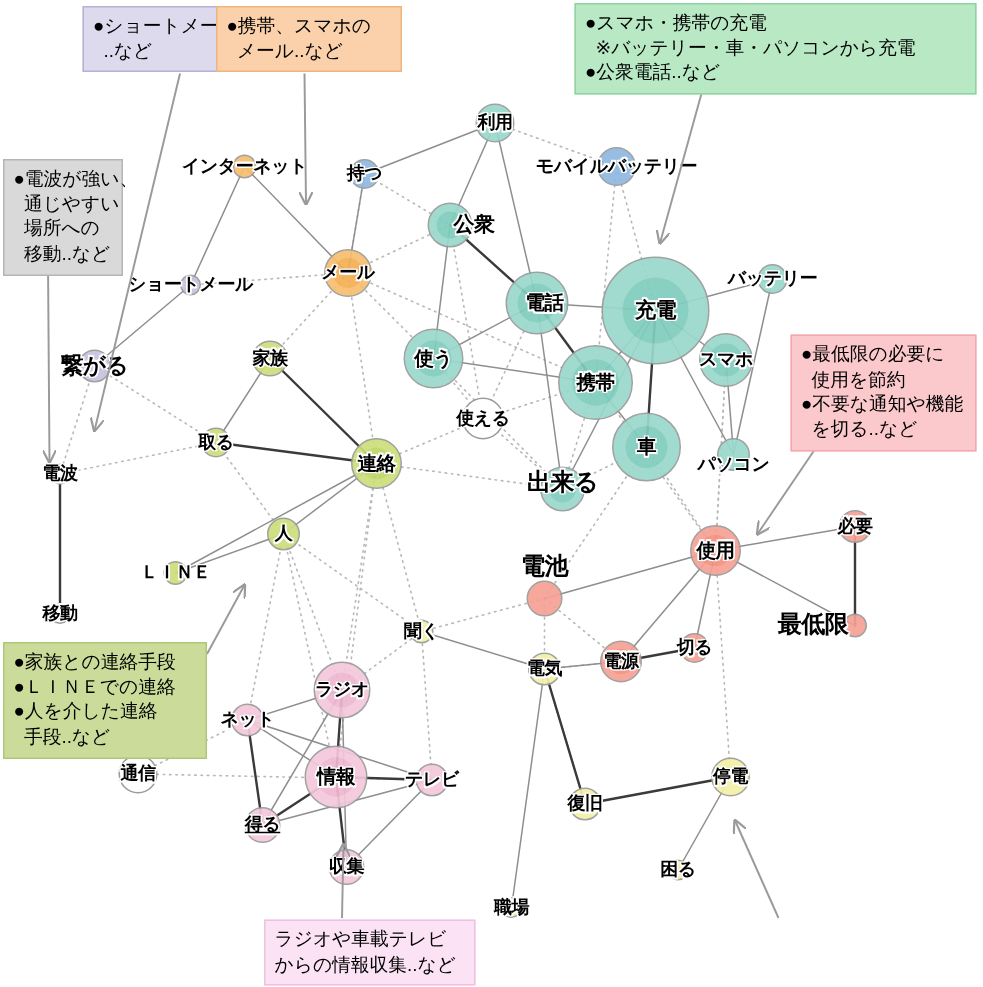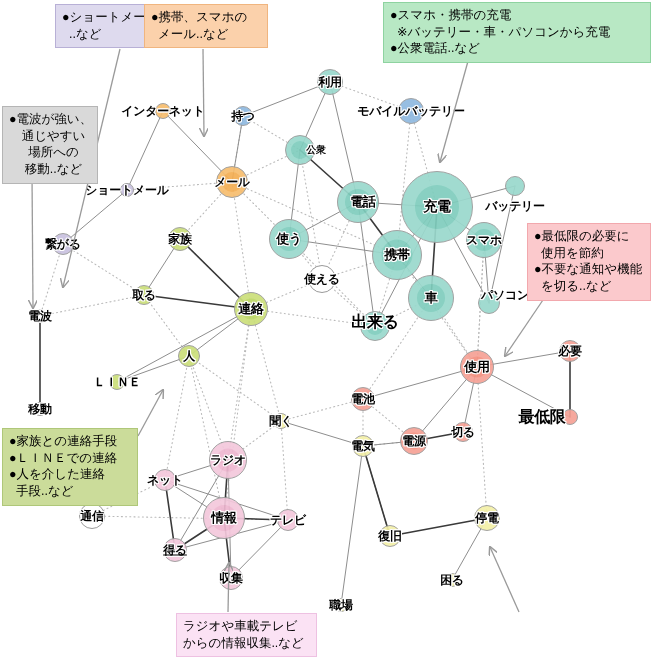--- a/index.html
+++ b/index.html
@@ -182,65 +182,65 @@
   <div id="node-layer">
       <div class="node" title="インターネット" style="left: 163px; top: 111px; width: 16px; height: 16px; background: rgb(247, 189, 110); border: 1px solid rgb(154, 154, 154); opacity: 0.92;"></div>
       <div class="node-label" style="left: 163px; top: 111px; font-size: 12px;">インターネット</div>
       <div class="node" title="メール" style="left: 232px; top: 182px; width: 32px; height: 32px; background: rgb(247, 189, 110); border: 1px solid rgb(154, 154, 154); opacity: 0.92;">
         <div class="core" style="width: 20px; height: 20px; background: rgb(244, 174, 83);"></div>
       </div>
       <div class="node-label" style="left: 232px; top: 182px; font-size: 12px;">メール</div>
       <div class="node" title="ショートメール" style="left: 127px; top: 190px; width: 14px; height: 14px; background: rgb(201, 194, 224); border: 1px solid rgb(154, 154, 154); opacity: 0.92;"></div>
       <div class="node-label" style="left: 127px; top: 190px; font-size: 12px;">ショートメール</div>
       <div class="node" title="繋がる" style="left: 63px; top: 244px; width: 22px; height: 22px; background: rgb(201, 194, 224); border: 1px solid rgb(154, 154, 154); opacity: 0.92;"></div>
-      <div class="node-label" style="left: 63px; top: 244px; font-size: 12px;">繋がる</div>
+      <div class="node-label" style="left: 63px; top: 244px; font-size: 15px;">繋がる</div>
       <div class="node" title="電波" style="left: 40px; top: 316px; width: 14px; height: 14px; background: rgb(255, 255, 255); border: 1px solid rgb(154, 154, 154); opacity: 1;"></div>
       <div class="node-label" style="left: 40px; top: 316px; font-size: 12px;">電波</div>
       <div class="node" title="移動" style="left: 40px; top: 409px; width: 14px; height: 14px; background: rgb(255, 255, 255); border: 1px solid rgb(154, 154, 154); opacity: 1;"></div>
       <div class="node-label" style="left: 40px; top: 409px; font-size: 12px;">移動</div>
       <div class="node" title="通信" style="left: 92px; top: 516px; width: 26px; height: 26px; background: rgb(255, 255, 255); border: 1px solid rgb(154, 154, 154); opacity: 1;"></div>
       <div class="node-label" style="left: 92px; top: 516px; font-size: 12px;">通信</div>
       <div class="node" title="持つ" style="left: 243px; top: 116px; width: 20px; height: 20px; background: rgb(143, 185, 224); border: 1px solid rgb(154, 154, 154); opacity: 0.92;"></div>
       <div class="node-label" style="left: 243px; top: 116px; font-size: 12px;">持つ</div>
       <div class="node" title="モバイルバッテリー" style="left: 411px; top: 111px; width: 26px; height: 26px; background: rgb(143, 185, 224); border: 1px solid rgb(154, 154, 154); opacity: 0.92;"></div>
       <div class="node-label" style="left: 411px; top: 111px; font-size: 12px;">モバイルバッテリー</div>
       <div class="node" title="利用" style="left: 330px; top: 82px; width: 26px; height: 26px; background: rgb(154, 217, 205); border: 1px solid rgb(154, 154, 154); opacity: 0.92;"></div>
       <div class="node-label" style="left: 330px; top: 82px; font-size: 12px;">利用</div>
       <div class="node" title="公衆" style="left: 300px; top: 150px; width: 30px; height: 30px; background: rgb(154, 217, 205); border: 1px solid rgb(154, 154, 154); opacity: 0.92;">
         <div class="core" style="width: 18px; height: 18px; background: rgb(127, 205, 189);"></div>
       </div>
-      <div class="node-label" style="left: 300px; top: 150px; font-size: 10px; padding-left: 32px;">公衆</div>
+      <div class="node-label" style="left: 300px; top: 150px; font-size: 14px; padding-left: 32px;">公衆</div>
       <div class="node" title="電話" style="left: 358px; top: 202px; width: 42px; height: 42px; background: rgb(154, 217, 205); border: 1px solid rgb(154, 154, 154); opacity: 0.92;">
         <div class="core" style="width: 26px; height: 26px; background: rgb(127, 205, 189);"></div>
       </div>
       <div class="node-label" style="left: 363px; top: 202px; font-size: 13px;">電話</div>
       <div class="node" title="充電" style="left: 437px; top: 207px; width: 72px; height: 72px; background: rgb(154, 217, 205); border: 1px solid rgb(154, 154, 154); opacity: 0.92;">
         <div class="core" style="width: 44px; height: 44px; background: rgb(127, 205, 189);"></div>
       </div>
       <div class="node-label" style="left: 437px; top: 207px; font-size: 14px;">充電</div>
       <div class="node" title="バッテリー" style="left: 515px; top: 186px; width: 20px; height: 20px; background: rgb(154, 217, 205); border: 1px solid rgb(154, 154, 154); opacity: 0.92;"></div>
-      <div class="node-label" style="left: 515px; top: 186px; font-size: 12px; margin-top: 20px;">バッテリー</div>
+      <div class="node-label" style="left: 515px; top: 186px; font-size: 12px;">バッテリー</div>
       <div class="node" title="スマホ" style="left: 484px; top: 240px; width: 36px; height: 36px; background: rgb(154, 217, 205); border: 1px solid rgb(154, 154, 154); opacity: 0.92;">
         <div class="core" style="width: 22px; height: 22px; background: rgb(127, 205, 189);"></div>
       </div>
       <div class="node-label" style="left: 484px; top: 240px; font-size: 12px;">スマホ</div>
       <div class="node" title="使う" style="left: 289px; top: 239px; width: 40px; height: 40px; background: rgb(154, 217, 205); border: 1px solid rgb(154, 154, 154); opacity: 0.92;">
         <div class="core" style="width: 24px; height: 24px; background: rgb(127, 205, 189);"></div>
       </div>
       <div class="node-label" style="left: 289px; top: 239px; font-size: 13px;">使う</div>
       <div class="node" title="携帯" style="left: 397px; top: 255px; width: 50px; height: 50px; background: rgb(154, 217, 205); border: 1px solid rgb(154, 154, 154); opacity: 0.92;">
         <div class="core" style="width: 31px; height: 31px; background: rgb(127, 205, 189);"></div>
       </div>
       <div class="node-label" style="left: 397px; top: 255px; font-size: 13px;">携帯</div>
       <div class="node" title="車" style="left: 431px; top: 298px; width: 46px; height: 46px; background: rgb(154, 217, 205); border: 1px solid rgb(154, 154, 154); opacity: 0.92;">
         <div class="core" style="width: 28px; height: 28px; background: rgb(127, 205, 189);"></div>
       </div>
       <div class="node-label" style="left: 431px; top: 298px; font-size: 13px;">車</div>
       <div class="node" title="パソコン" style="left: 489px; top: 303px; width: 22px; height: 22px; background: rgb(154, 217, 205); border: 1px solid rgb(154, 154, 154); opacity: 0.92;"></div>
-      <div class="node-label" style="left: 489px; top: 295px; font-size: 12px; margin-left: 16px;">パソコン</div>
+      <div class="node-label" style="left: 489px; top: 310px; font-size: 12px;">パソコン</div>
       <div class="node" title="出来る" style="left: 375px; top: 326px; width: 30px; height: 30px; background: rgb(154, 217, 205); border: 1px solid rgb(154, 154, 154); opacity: 0.92;">
         <div class="core" style="width: 18px; height: 18px; background: rgb(127, 205, 189);"></div>
       </div>
       <div class="node-label" style="left: 375px; top: 322px; font-size: 16px;">出来る</div>
       <div class="node" title="使える" style="left: 322px; top: 279px; width: 28px; height: 28px; background: rgb(255, 255, 255); border: 1px solid rgb(154, 154, 154); opacity: 1;"></div>
       <div class="node-label" style="left: 322px; top: 279px; font-size: 12px;">使える</div>
       <div class="node" title="家族" style="left: 180px; top: 239px; width: 24px; height: 24px; background: rgb(203, 223, 122); border: 1px solid rgb(154, 154, 154); opacity: 0.92;"></div>
       <div class="node-label" style="left: 180px; top: 239px; font-size: 12px;">家族</div>
       <div class="node" title="取る" style="left: 144px; top: 295px; width: 20px; height: 20px; background: rgb(203, 223, 122); border: 1px solid rgb(154, 154, 154); opacity: 0.92;"></div>
       <div class="node-label" style="left: 144px; top: 295px; font-size: 12px;">取る</div>
@@ -258,21 +258,21 @@
       <div class="node-label" style="left: 363px; top: 446px; font-size: 12px;">電気</div>
       <div class="node" title="復旧" style="left: 390px; top: 536px; width: 22px; height: 22px; background: rgb(244, 240, 168); border: 1px solid rgb(154, 154, 154); opacity: 0.92;"></div>
       <div class="node-label" style="left: 390px; top: 536px; font-size: 12px;">復旧</div>
       <div class="node" title="停電" style="left: 487px; top: 518px; width: 26px; height: 26px; background: rgb(244, 240, 168); border: 1px solid rgb(154, 154, 154); opacity: 0.92;"></div>
       <div class="node-label" style="left: 487px; top: 518px; font-size: 12px;">停電</div>
       <div class="node" title="困る" style="left: 452px; top: 580px; width: 14px; height: 14px; background: rgb(244, 240, 168); border: 1px solid rgb(154, 154, 154); opacity: 0.92;"></div>
       <div class="node-label" style="left: 452px; top: 580px; font-size: 12px;">困る</div>
       <div class="node" title="職場" style="left: 341px; top: 605px; width: 14px; height: 14px; background: rgb(244, 240, 168); border: 1px solid rgb(154, 154, 154); opacity: 0.92;"></div>
       <div class="node-label" style="left: 341px; top: 605px; font-size: 12px;">職場</div>
       <div class="node" title="電池" style="left: 363px; top: 399px; width: 24px; height: 24px; background: rgb(246, 161, 149); border: 1px solid rgb(154, 154, 154); opacity: 0.92;"></div>
-      <div class="node-label" style="left: 363px; top: 399px; font-size: 12px;">電池</div>
+      <div class="node-label" style="left: 363px; top: 378px; font-size: 16px;">電池</div>
       <div class="node" title="電源" style="left: 414px; top: 441px; width: 28px; height: 28px; background: rgb(246, 161, 149); border: 1px solid rgb(154, 154, 154); opacity: 0.92;">
         <div class="core" style="width: 17px; height: 17px; background: rgb(244, 144, 127);"></div>
       </div>
       <div class="node-label" style="left: 414px; top: 441px; font-size: 12px; font-family: Liberation Mono, monospace;">電源</div>
       <div class="node" title="切る" style="left: 463px; top: 432px; width: 20px; height: 20px; background: rgb(246, 161, 149); border: 1px solid rgb(154, 154, 154); opacity: 0.92;"></div>
       <div class="node-label" style="left: 463px; top: 432px; font-size: 12px;">切る</div>
       <div class="node" title="使用" style="left: 477px; top: 367px; width: 34px; height: 34px; background: rgb(246, 161, 149); border: 1px solid rgb(154, 154, 154); opacity: 0.92;">
         <div class="core" style="width: 21px; height: 21px; background: rgb(244, 144, 127);"></div>
       </div>
       <div class="node-label" style="left: 477px; top: 367px; font-size: 13px;">使用</div>
@@ -315,21 +315,21 @@
     </svg>
 
   <div id="box-layer">
       <div class="callout" style="left: 55px; top: 4px; width: 130px; min-height: 44px; background: rgb(222, 218, 238); border: 1px solid rgb(184, 176, 214);">●ショートメール
   ..など</div>
       <div class="callout" style="left: 383px; top: 2px; width: 268px; min-height: 50px; background: rgb(184, 232, 196); border: 1px solid rgb(142, 211, 160);">●スマホ・携帯の充電
   ※バッテリー・車・パソコンから充電
 ●公衆電話..など</div>
       <div class="callout" style="left: 144px; top: 4px; width: 124px; min-height: 44px; background: rgb(251, 209, 171); border: 1px solid rgb(240, 181, 127);">●携帯、スマホの
   メール..など</div>
-      <div class="callout" style="left: 2px; top: 106px; width: 96px; min-height: 68px; background: rgb(217, 217, 217); border: 1px solid rgb(181, 181, 181); text-align: center;">●電波が強い、
+      <div class="callout" style="left: 2px; top: 106px; width: 80px; min-height: 68px; background: rgb(217, 217, 217); border: 1px solid rgb(181, 181, 181);">●電波が強い、
   通じやすい
   場所への
   移動..など</div>
       <div class="callout" style="left: 527px; top: 223px; width: 124px; min-height: 72px; background: rgb(251, 201, 204); border: 1px solid rgb(242, 168, 173);">●最低限の必要に
   使用を節約
 ●不要な通知や機能
   を切る..など</div>
       <div class="callout" style="left: 176px; top: 613px; width: 141px; min-height: 40px; background: rgb(251, 226, 244); border: 1px solid rgb(238, 193, 226);">ラジオや車載テレビ
 からの情報収集..など</div>
       <div class="callout" style="left: 2px; top: 428px; width: 136px; min-height: 66px; background: rgb(203, 220, 154); border: 1px solid rgb(175, 199, 121);">●家族との連絡手段

